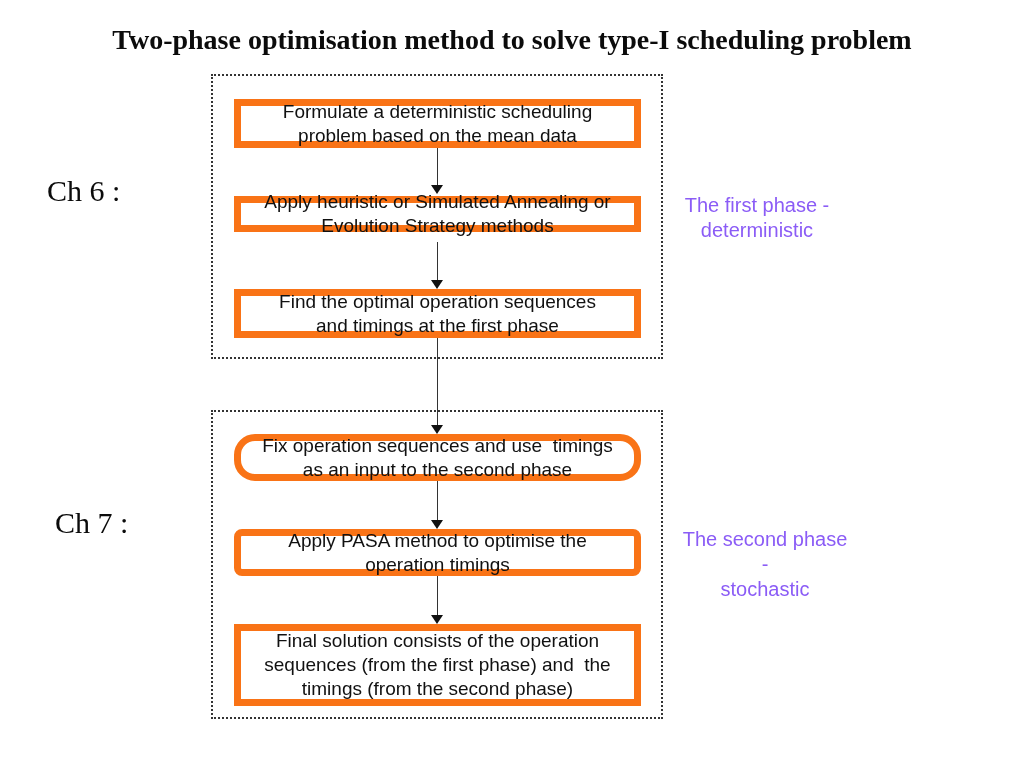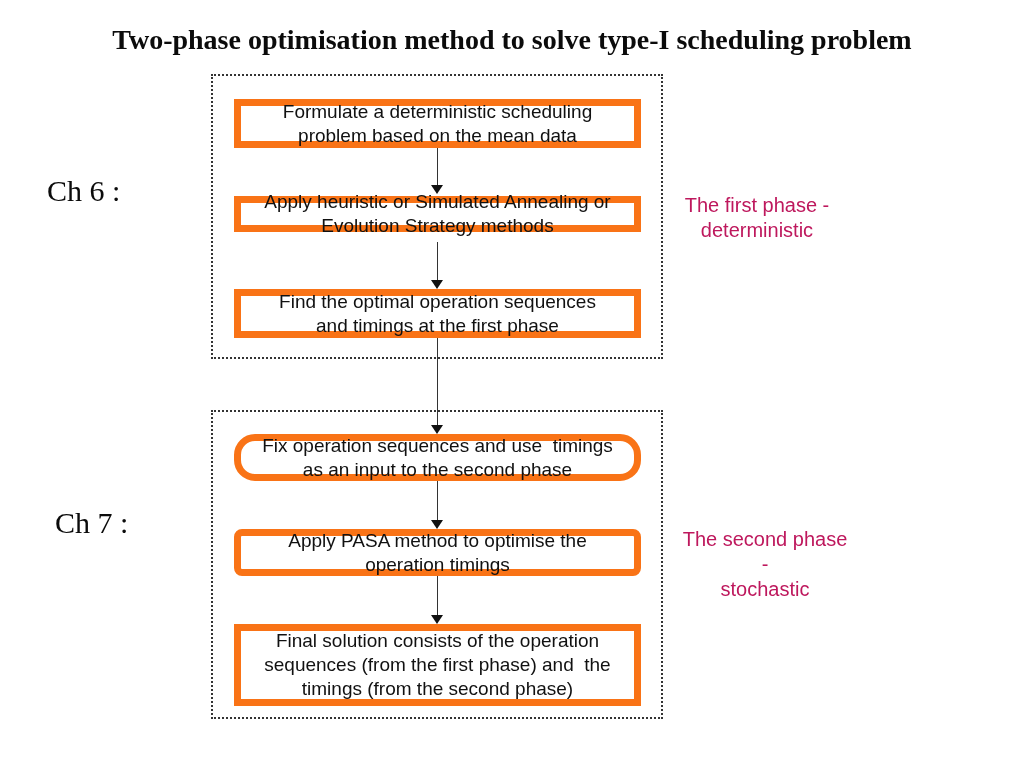--- a/index.html
+++ b/index.html
@@ -95,21 +95,21 @@
   #arrow1 { top: 148px; height: 46px; }
   #arrow2 { top: 242px; height: 47px; }
   #arrow3 { top: 338px; height: 96px; }
   #arrow4 { top: 481px; height: 48px; }
   #arrow5 { top: 576px; height: 48px; }
   .side-label {
     position: absolute;
     text-align: center;
     font-size: 20px;
     line-height: 25px;
-    color: #be185d;
+    color: #8b5cf6;
   }
   #side-label-1 { left: 672px; top: 193px; width: 170px; }
   #side-label-2 { left: 678px; top: 527px; width: 174px; }
 </style>
 </head>
 <body>
 
 <div class="slide">
 
   <h1 class="title">Two-phase optimisation method to solve type-I scheduling problem</h1>

